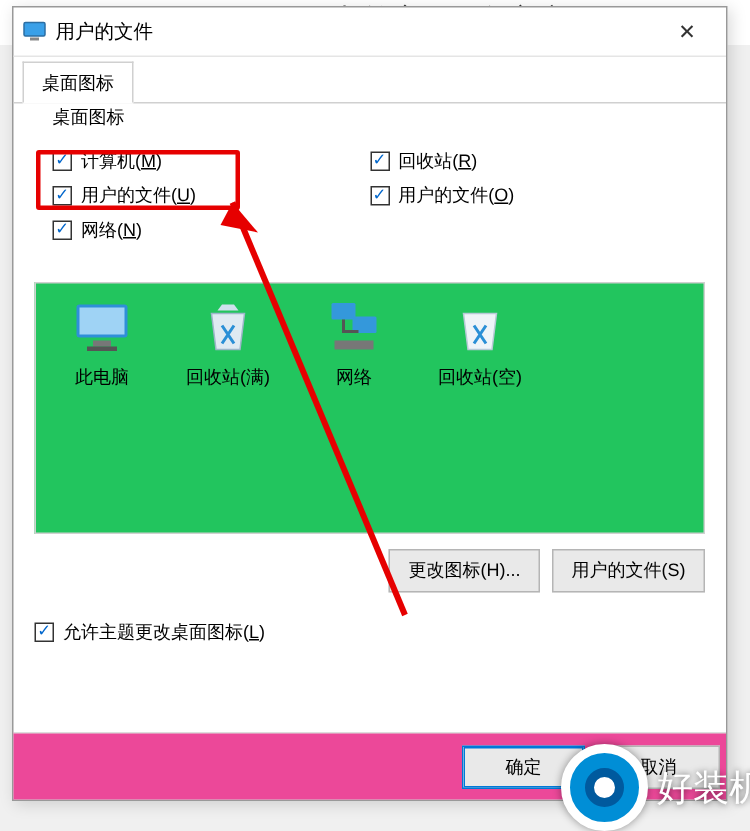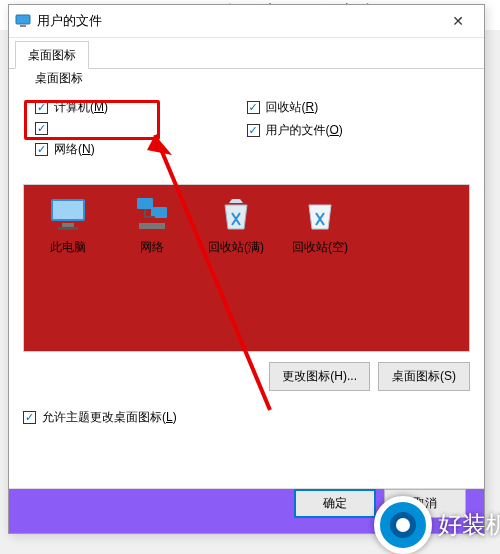--- a/index.html
+++ b/index.html
@@ -134,21 +134,21 @@
     border-radius: 2px;
     pointer-events: none;
     z-index: 50;
   }
 
   .iconarea {
     border: 1px solid #d0d0d0;
     height: 168px;
     padding: 8px 10px;
     box-sizing: border-box;
-    background: #b91c1c;
+    background: #22c55e;
   }
   .iconrow {
     display: flex;
     gap: 16px;
   }
   .deskicon {
     width: 68px;
     text-align: center;
     font-size: 12px;
     color: #000;
@@ -182,26 +182,26 @@
   }
   .btn.primary {
     border: 1px solid #0078d7;
     box-shadow: inset 0 0 0 1px #0078d7;
   }
 
   .dialog-btnbar {
     position: absolute;
     left: 0; right: 0; bottom: 0;
     height: 44px;
-    background: #8b5cf6;
+    background: #ec4899;
     border-top: 1px solid #ddd;
     display: flex;
-    align-items: flex-start;
+    align-items: center;
     justify-content: flex-end;
-    padding-right: 18px;
+    padding-right: 4px;
     gap: 8px;
   }
 
   .watermark {
     position: absolute;
     right: -10px;
     bottom: 0px;
     display: flex;
     align-items: center;
     color: #fff;
@@ -270,20 +270,21 @@
       <div class="group-title">桌面图标</div>
 
       <div class="checkrow">
         <div class="checkcol">
           <div class="check">
             <span class="box">✓</span>
             <span><span>计算机(</span><span class="underline">M</span><span>)</span></span>
           </div>
           <div class="check">
             <span class="box">✓</span>
+            <span><span>用户的文件(</span><span class="underline">U</span><span>)</span></span>
           </div>
           <div class="check">
             <span class="box">✓</span>
             <span><span>网络(</span><span class="underline">N</span><span>)</span></span>
           </div>
         </div>
         <div class="checkcol">
           <div class="check">
             <span class="box">✓</span>
             <span><span>回收站(</span><span class="underline">R</span><span>)</span></span>
@@ -305,53 +306,53 @@
                 <rect x="6" y="8" width="30" height="18" fill="#9fd3f5"></rect>
                 <rect x="15" y="30" width="12" height="4" fill="#777"></rect>
                 <rect x="11" y="34" width="20" height="3" fill="#555"></rect>
               </svg>
           </div>
           <div>此电脑</div>
         </div>
         <div class="deskicon">
           <div class="glyph">
             <svg width="42" height="42" viewBox="0 0 42 42">
+                <path d="M10 12h22l-3 24H13z" fill="#dfeaf2" stroke="#9db6c9"></path>
+                <path d="M14 10l3-4h8l3 4" fill="#cfe0ec"></path>
+                <path d="M17 20l4 6-4 6M25 20l-4 6 4 6" stroke="#2a8fd6" stroke-width="2" fill="none"></path>
+              </svg>
+          </div>
+          <div>回收站(满)</div>
+        </div>
+        <div class="deskicon">
+          <div class="glyph">
+            <svg width="42" height="42" viewBox="0 0 42 42">
                 <rect x="6" y="5" width="16" height="11" rx="1" fill="#3498db"></rect>
                 <rect x="20" y="14" width="16" height="11" rx="1" fill="#3498db"></rect>
                 <path d="M14 16v8h10" stroke="#555" stroke-width="2" fill="none"></path>
                 <rect x="8" y="30" width="26" height="6" fill="#777"></rect>
               </svg>
           </div>
           <div>网络</div>
-        </div>
-        <div class="deskicon">
-          <div class="glyph">
-            <svg width="42" height="42" viewBox="0 0 42 42">
-                <path d="M10 12h22l-3 24H13z" fill="#dfeaf2" stroke="#9db6c9"></path>
-                <path d="M14 10l3-4h8l3 4" fill="#cfe0ec"></path>
-                <path d="M17 20l4 6-4 6M25 20l-4 6 4 6" stroke="#2a8fd6" stroke-width="2" fill="none"></path>
-              </svg>
-          </div>
-          <div>回收站(满)</div>
         </div>
         <div class="deskicon">
           <div class="glyph">
             <svg width="42" height="42" viewBox="0 0 42 42">
                 <path d="M10 12h22l-3 24H13z" fill="#eef4f8" stroke="#b7c9d6"></path>
                 <path d="M17 20l4 6-4 6M25 20l-4 6 4 6" stroke="#2a8fd6" stroke-width="2" fill="none"></path>
               </svg>
           </div>
           <div>回收站(空)</div>
         </div>
       </div>
     </div>
 
     <div class="btnrow">
       <div class="btn">更改图标(H)...</div>
-      <div class="btn">桌面图标(S)</div>
+      <div class="btn">用户的文件(S)</div>
     </div>
 
     <div class="check" style="margin-top:18px;">
       <span class="box">✓</span>
       <span><span>允许主题更改桌面图标(</span><span class="underline">L</span><span>)</span></span>
     </div>
 
   </div>
 
   <div class="dialog-btnbar">

